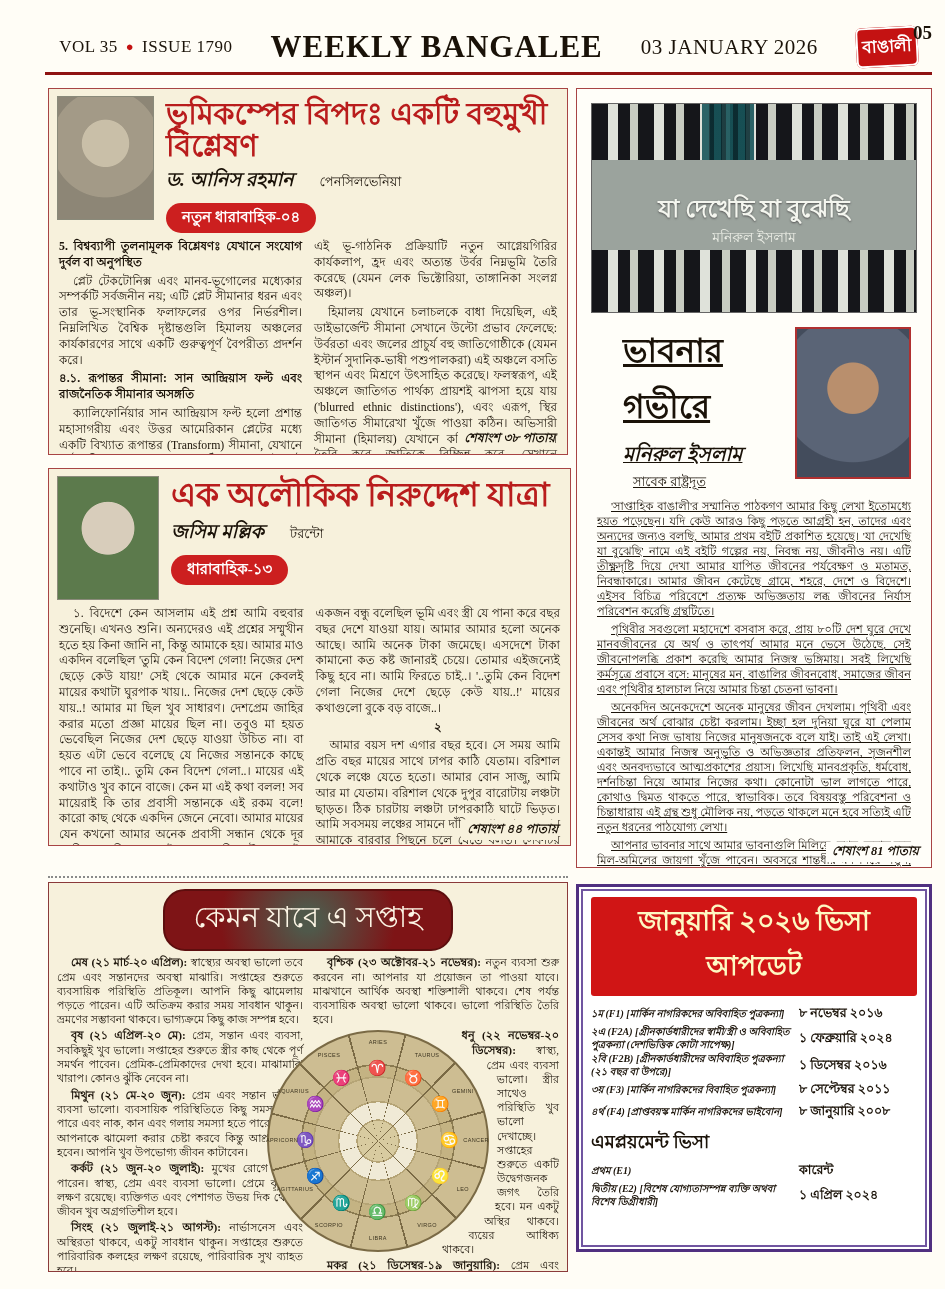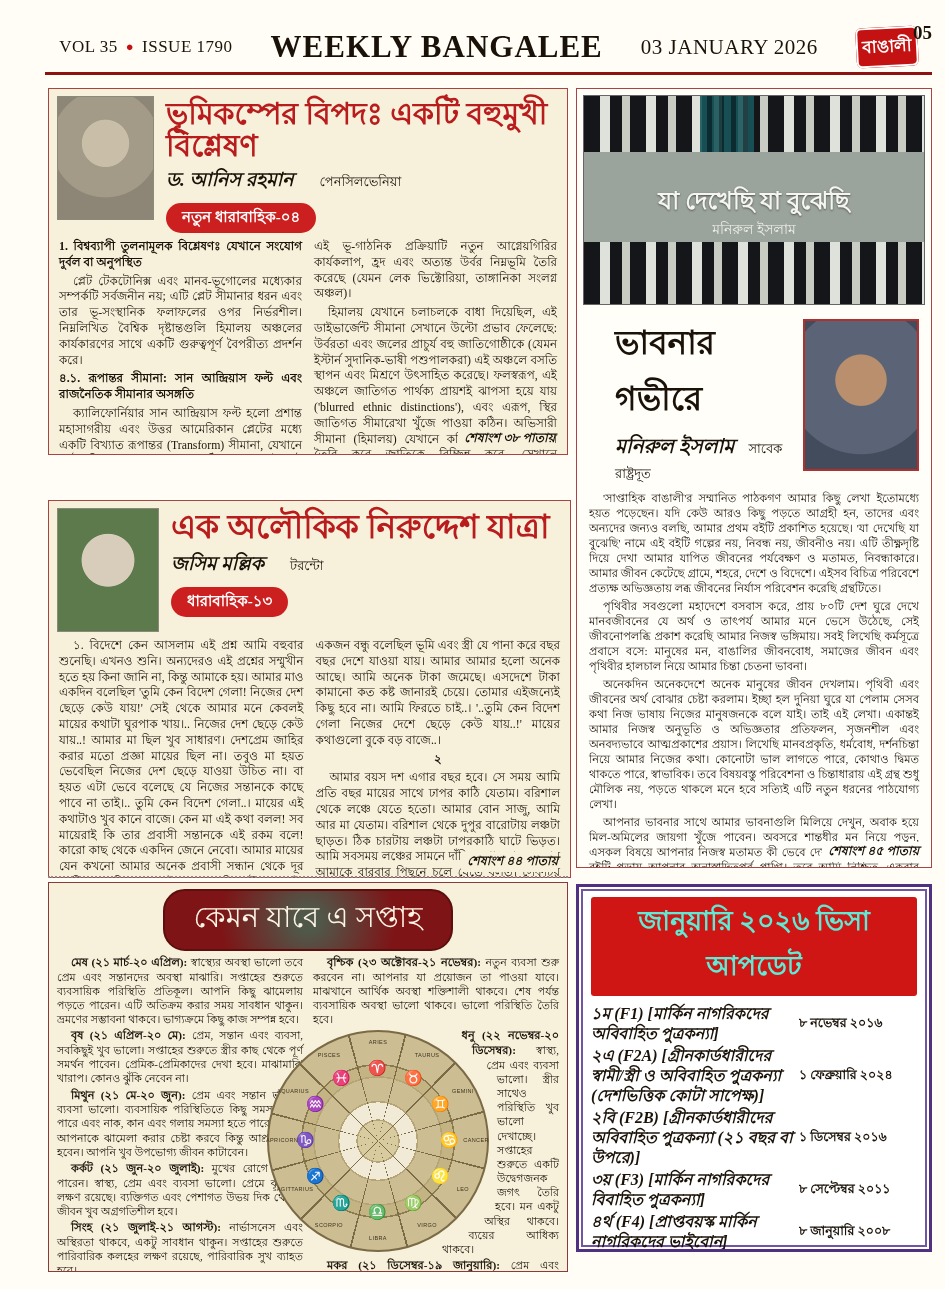--- a/index.html
+++ b/index.html
@@ -38,21 +38,21 @@
          font-size:15px;padding:2px 16px 3px;border-radius:15px;}
   .cols{display:flex;gap:12px;padding:4px 10px 8px;}
   .col{flex:1;min-width:0;text-align:justify;font-size:11.8px;line-height:1.34;}
   .col p{margin:0 0 3px;text-indent:14px;}
   .col p.nohang{text-indent:0;}
   .subhead{font-weight:700;text-indent:0 !important;}
   .secnum{text-align:center;font-weight:700;text-indent:0 !important;}
   .cont{position:absolute;right:12px;bottom:5px;font-style:italic;font-weight:700;
         font-size:12.5px;background:inherit;padding-left:6px;}
   
-  #rightbox{padding:0;}
+  #rightbox{padding:8px;text-decoration:underline;}
   .cover{margin:6px;height:208px;background:#9ba39d;position:relative;overflow:hidden;border:1px solid #666;}
   .cover .band{position:absolute;left:0;right:0;height:56px;
       background:repeating-linear-gradient(90deg,#15161a 0 16px,#dfe2da 16px 26px,#15161a 26px 38px,#c8ccc2 38px 46px);}
   .cover .band.top{top:0;}
   .cover .band.bot{bottom:0;height:62px;}
   .cover .teal{position:absolute;left:34%;top:0;width:16%;height:56px;
       background:repeating-linear-gradient(90deg,#17555a 0 7px,#0b2e33 7px 12px);opacity:.9;}
   .cover-title{position:absolute;left:0;right:0;top:86px;text-align:center;color:#f4f6ef;
       font-size:24px;font-weight:700;text-shadow:0 1px 2px #555;}
   .cover-author{position:absolute;left:0;right:0;top:122px;text-align:center;color:#eef0e8;font-size:14px;}
@@ -78,24 +78,24 @@
   .wheel{width:218px;height:218px;border-radius:50%;position:relative;float:left;
       shape-outside:circle(52%);margin:2px 8px 2px -46px;border:2px solid #7a6a45;
       background:
         repeating-conic-gradient(from 15deg,rgba(0,0,0,0) 0 29deg,#7a6a45 29deg 30deg),
         radial-gradient(circle,#d8cba0 0 13%,#b5a476 13% 14%,#f0ead6 14% 25%,#b5a476 25% 26%,#cdbd92 26% 41%,#b5a476 41% 42%,#c4b383 42% 49%,#8a7a50 49% 50%,#cdbd92 50%);}
   .zsym{position:absolute;transform:translate(-50%,-50%);font-size:15px;font-weight:700;}
   .zlab{position:absolute;transform:translate(-50%,-50%);font-size:5.5px;color:#3c3category;color:#3c3420;letter-spacing:.4px;font-family:"Liberation Sans",sans-serif;}
   .dotted{position:absolute;left:48px;top:876px;width:520px;border-top:2px dotted #8a8a8a;}
   
   #visa{background:#fff;border:3px solid #503080;box-shadow:inset 0 0 0 2px #fff,inset 0 0 0 4px #7055a0;padding:8px 10px;}
-  .visa-title{background:#d01515;color:#5eead4;font-weight:700;font-size:27px;text-align:center;
+  .visa-title{background:#d01515;color:#fef9c3;font-weight:700;font-size:27px;text-align:center;
       padding:3px 0 6px;margin:2px 2px 8px;border-radius:3px;}
   .vrow{display:flex;align-items:center;gap:6px;margin:0 2px 2px;}
-  .vcat{flex:1;font-size:16px;font-weight:700;font-style:italic;line-height:1.25;}
+  .vcat{flex:1;font-size:10px;font-weight:700;font-style:italic;line-height:1.25;}
   .vdate{flex:0 0 118px;font-size:12.6px;font-weight:700;}
   .vhead{font-size:18px;font-weight:700;margin:6px 2px 2px;}
 </style>
 </head>
 <body>
 
 <div class="masthead">
   <div class="mh-volissue">
     <span>VOL 35</span>
     <span class="mh-dot">●</span>
@@ -115,36 +115,36 @@
       <div class="art-headline">ভূমিকম্পের বিপদঃ  একটি বহুমুখী বিশ্লেষণ</div>
       <div class="byline">
         <span class="by-author">ড. আনিস রহমান</span>
         <span class="by-loc">পেনসিলভেনিয়া</span>
       </div>
       <span class="badge">নতুন ধারাবাহিক-০৪</span>
     </div>
   </div>
   <div class="cols">
     <div class="col">
-      <p class="subhead">1. বিশ্বব্যাপী তুলনামূলক বিশ্লেষণঃ যেখানে সংযোগ দুর্বল বা অনুপস্থিত</p>
+      <p class="subhead">5. বিশ্বব্যাপী তুলনামূলক বিশ্লেষণঃ যেখানে সংযোগ দুর্বল বা অনুপস্থিত</p>
       <p>প্লেট টেকটোনিক্স এবং মানব-ভূগোলের মধ্যেকার সম্পর্কটি সর্বজনীন নয়; এটি প্লেট সীমানার ধরন এবং তার ভূ-সংস্থানিক ফলাফলের ওপর নির্ভরশীল। নিম্নলিখিত বৈশ্বিক দৃষ্টান্তগুলি হিমালয় অঞ্চলের কার্যকারণের সাথে একটি গুরুত্বপূর্ণ বৈপরীত্য প্রদর্শন করে।</p>
       <p class="subhead">৪.১. রূপান্তর সীমানা: সান আন্দ্রিয়াস ফল্ট এবং রাজনৈতিক সীমানার অসঙ্গতি</p>
       <p>ক্যালিফোর্নিয়ার সান আন্দ্রিয়াস ফল্ট হলো প্রশান্ত মহাসাগরীয় এবং উত্তর আমেরিকান প্লেটের মধ্যে একটি বিখ্যাত রূপান্তর (Transform) সীমানা, যেখানে প্লেটগুলি একে অপরের পাশ কাটিয়ে চলে। এই প্লেট সীমানা সক্রিয়ভাবে ভূমিকম্প সৃষ্টি করে এবং বছরে ৫ থেকে ৭ সেমি হারে সরতে থাকে। তবে, হিমালয়ের অভিসারী সীমানার মতো কোনো বিশাল ভূ-সংস্থানিক প্রাচীর এখানে তৈরি হয়নি। যা দীর্ঘকাল ধরে জনগোষ্ঠীকে বিচ্ছিন্ন করতে পারত। ফলস্বরূপ, এই ফল্ট জোনটি আমেরিকার এবং মেক্সিকোর রাজনৈতিক সীমানা বা জাতিগোষ্ঠীর জাতিগত গোষ্ঠীবদ্ধতার বিভাজনে তেমন প্রভাব ফেলতে পারেনি। এই দৃষ্টান্ত প্রমাণ করে যে কেবল প্লেট সীমানার অস্তিত্ব নয়, তার ভূ-সংস্থানিক ফলাফলই মানব-ভূগোলের ওপর প্রভাব ফেলে।</p>
 
     </div>
     <div class="col">
       <p class="nohang">এই ভূ-গাঠনিক প্রক্রিয়াটি নতুন আগ্নেয়গিরির কার্যকলাপ, হ্রদ এবং অত্যন্ত উর্বর নিম্নভূমি তৈরি করেছে (যেমন লেক ভিক্টোরিয়া, তাঙ্গানিকা সংলগ্ন অঞ্চল)।</p>
       <p>হিমালয় যেখানে চলাচলকে বাধা দিয়েছিল, এই ডাইভার্জেন্ট সীমানা সেখানে উল্টো প্রভাব ফেলেছে: উর্বরতা এবং জলের প্রাচুর্য বহু জাতিগোষ্ঠীকে (যেমন ইস্টার্ন সুদানিক-ভাষী পশুপালকরা) এই অঞ্চলে বসতি স্থাপন এবং মিশ্রণে উৎসাহিত করেছে। ফলস্বরূপ, এই অঞ্চলে জাতিগত পার্থক্য প্রায়শই ঝাপসা হয়ে যায় ('blurred ethnic distinctions'), এবং এরূপ, স্থির জাতিগত সীমারেখা খুঁজে পাওয়া কঠিন। অভিসারী সীমানা (হিমালয়) যেখানে কঠিন প্রাকৃতিক প্রাচীর তৈরি করে জাতিকে বিচ্ছিন্ন করে, সেখানে ডাইভার্জেন্ট সীমানা নতুন সম্পদ সৃষ্টি করে যা মানব বসতিকে আকর্ষণ করে এবং জাতিগত মিশ্রণ ঘটায়। প্লেট সীমানার প্রকৃতিই মানব-ভূগোলের ওপর তার প্রভাবের ধরণ নির্ধারণ করে।</p>
 
     </div>
   </div>
   <div class="cont">শেষাংশ ৩৮ পাতায়</div>
 </div>
 
-<div id="art2" class="box" style="left:48px;top:500px;width:523px;height:378px;">
+<div id="art2" class="box" style="left:48px;top:468px;width:523px;height:378px;">
   <div class="arthead">
     <div class="photo photo2"></div>
     <div class="h-wrap">
       <div class="art-headline">এক অলৌকিক নিরুদ্দেশ যাত্রা</div>
       <div class="byline">
         <span class="by-author">জসিম মল্লিক</span>
         <span class="by-loc">টরন্টো</span>
       </div>
       <span class="badge">ধারাবাহিক-১৩</span>
     </div>
@@ -178,21 +178,21 @@
       <span class="bh-role">সাবেক রাষ্ট্রদূত</span>
     </div>
     <div class="bh-body">
       <p>'সাপ্তাহিক বাঙালী'র সম্মানিত পাঠকগণ আমার কিছু লেখা ইতোমধ্যে হয়ত পড়েছেন। যদি কেউ আরও কিছু পড়তে আগ্রহী হন, তাদের এবং অন্যদের জন্যও বলছি, আমার প্রথম বইটি প্রকাশিত হয়েছে। 'যা দেখেছি যা বুঝেছি' নামে এই বইটি গল্পের নয়, নিবন্ধ নয়, জীবনীও নয়। এটি তীক্ষ্ণদৃষ্টি দিয়ে দেখা আমার যাপিত জীবনের পর্যবেক্ষণ ও মতামত, নিবন্ধাকারে। আমার জীবন কেটেছে গ্রামে, শহরে, দেশে ও বিদেশে। এইসব বিচিত্র পরিবেশে প্রত্যক্ষ অভিজ্ঞতায় লব্ধ জীবনের নির্যাস পরিবেশন করেছি গ্রন্থটিতে।</p>
       <p>পৃথিবীর সবগুলো মহাদেশে বসবাস করে, প্রায় ৮০টি দেশ ঘুরে দেখে মানবজীবনের যে অর্থ ও তাৎপর্য আমার মনে ভেসে উঠেছে, সেই জীবনোপলব্ধি প্রকাশ করেছি আমার নিজস্ব ভঙ্গিমায়। সবই লিখেছি কর্মসূত্রে প্রবাসে বসে: মানুষের মন, বাঙালির জীবনবোধ, সমাজের জীবন এবং পৃথিবীর হালচাল নিয়ে আমার চিন্তা চেতনা ভাবনা।</p>
       <p>অনেকদিন অনেকদেশে অনেক মানুষের জীবন দেখলাম। পৃথিবী এবং জীবনের অর্থ বোঝার চেষ্টা করলাম। ইচ্ছা হল দুনিয়া ঘুরে যা পেলাম সেসব কথা নিজ ভাষায় নিজের মানুষজনকে বলে যাই। তাই এই লেখা। একান্তই আমার নিজস্ব অনুভূতি ও অভিজ্ঞতার প্রতিফলন, সৃজনশীল এবং অনবদ্যভাবে আত্মপ্রকাশের প্রয়াস। লিখেছি মানবপ্রকৃতি, ধর্মবোধ, দর্শনচিন্তা নিয়ে আমার নিজের কথা। কোনোটা ভাল লাগতে পারে, কোথাও দ্বিমত থাকতে পারে, স্বাভাবিক। তবে বিষয়বস্তু পরিবেশনা ও চিন্তাধারায় এই গ্রন্থ শুধু মৌলিক নয়, পড়তে থাকলে মনে হবে সত্যিই এটি নতুন ধরনের পাঠযোগ্য লেখা।</p>
       <p>আপনার ভাবনার সাথে আমার ভাবনাগুলি মিলিয়ে দেখুন, অবাক হয়ে মিল-অমিলের জায়গা খুঁজে পাবেন। অবসরে শান্তধীর মন নিয়ে পড়ুন, এসকল বিষয়ে আপনার নিজস্ব মতামত কী ভেবে দেখুন। এখানেই হবে এই বইটি পড়ায় আপনার অনাস্বাদিতপূর্ব প্রাপ্তি। তবে আমি নিশ্চিত, একবার পড়লে এ বিষয়গুলোতে আপনার নিজের চিন্তা-ভাবনা জেগে উঠবে, আপনি আপনার ভেতরের স্বরূপ বুঝতে পারবেন। প্রচার প্রচারণা নয়, জাস্ট মন চাইল, লিখলাম। কষ্ট করে সময় নিয়ে যেহেতু লিখেছি, তাই প্রকাশও করে ফেলাম। আপনারা ভাল থাকবেন, পৃথিবীর জীবন উপভোগ করবেন।</p>
 
     </div>
   </div>
-  <div class="cont">শেষাংশ ৪৫ পাতায়</div>
+  <div class="cont">শেষাংশ 81 পাতায়</div>
 </div>
 
 <div class="dotted"></div>
 
 <div id="horo" class="box" style="left:48px;top:882px;width:520px;height:390px;">
   <div class="horo-banner">কেমন যাবে এ সপ্তাহ</div>
   <div class="horo-cols">
     <div class="hcol">
       <p class="hentry"><b>মেষ (২১ মার্চ-২০ এপ্রিল):</b> <span>স্বাস্থ্যের অবস্থা ভালো তবে প্রেম এবং সন্তানদের অবস্থা মাঝারি। সপ্তাহের শুরুতে ব্যবসায়িক পরিস্থিতি প্রতিকূল। আপনি কিছু ঝামেলায় পড়তে পারেন। এটি অতিক্রম করার সময় সাবধান থাকুন। ভ্রমণের সম্ভাবনা থাকবে। ভাগ্যক্রমে কিছু কাজ সম্পন্ন হবে।</span></p>
       <p class="hentry"><b>বৃষ (২১ এপ্রিল-২০ মে):</b> <span>প্রেম, সন্তান এবং ব্যবসা, সবকিছুই খুব ভালো। সপ্তাহের শুরুতে স্ত্রীর কাছ থেকে পূর্ণ সমর্থন পাবেন। প্রেমিক-প্রেমিকাদের দেখা হবে। মাঝামাঝি খারাপ। কোনও ঝুঁকি নেবেন না।</span></p>

